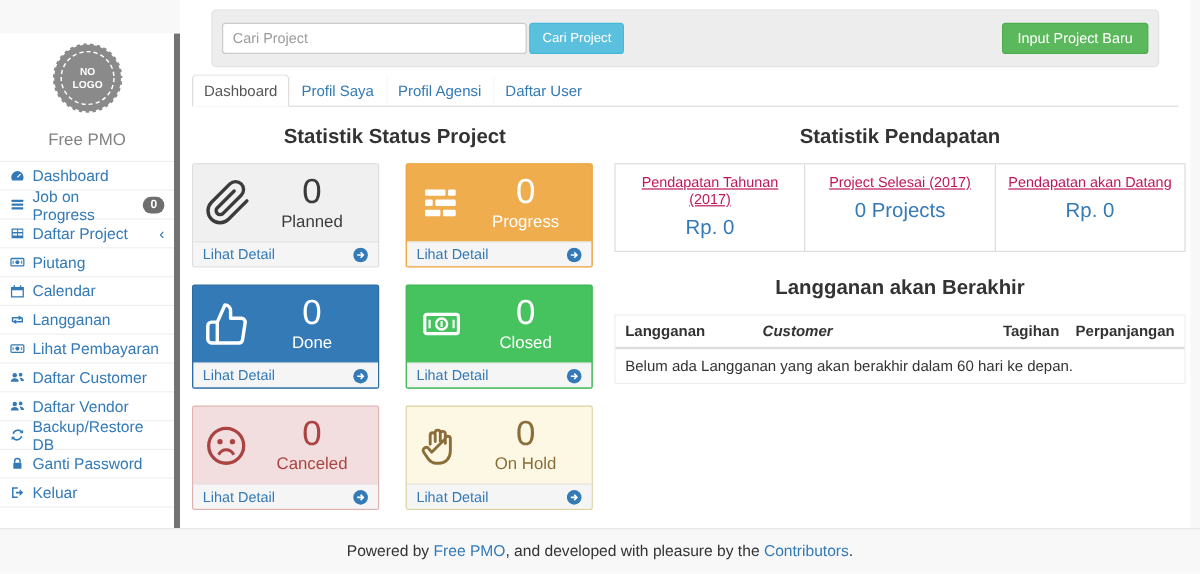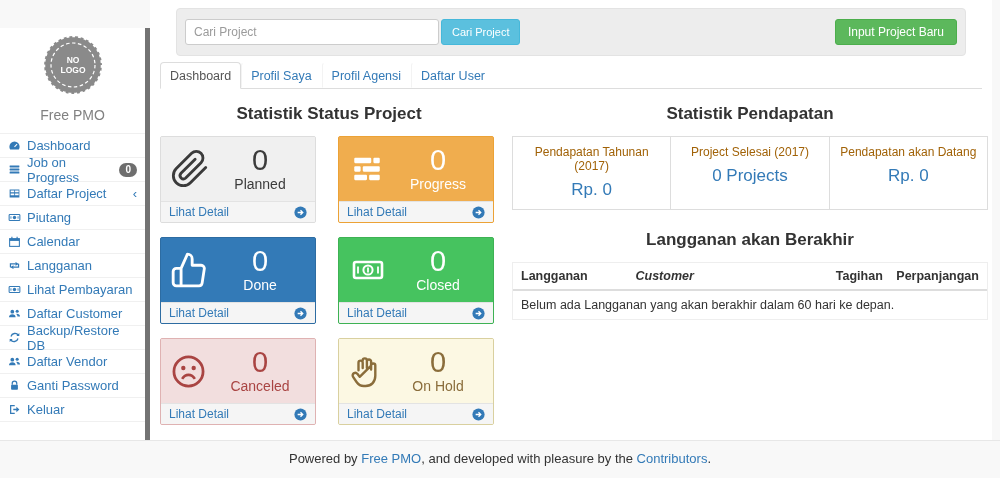--- a/index.html
+++ b/index.html
@@ -77,21 +77,21 @@
   .v-success { background:#46c35f; border-color:#3eb254; color:#fff; }
   .v-danger  { background:#f2dede; border-color:#dfb2b2; color:#a94442; }
   .v-hold    { background:#fcf8e3; border-color:#d9d09f; color:#8a6d3b; }
   .card .card-body { background:inherit; }
 
   
   .stat-table { display:flex; border:1px solid #ddd; }
   .stat-cell { flex:1; border-right:1px solid #ddd; text-align:center;
                padding:8px 4px 9px; }
   .stat-cell:last-child { border-right:none; }
-  .stat-label { font-size:12px; color:#a16207; margin-bottom:7px; }
+  .stat-label { font-size:12px; color:#be185d; margin-bottom:7px;text-decoration:underline; }
   .stat-value { font-size:17px; color:#337ab7; display:inline-block; }
 
   
   .subs-title { margin-top:20px; }
   .subs-table { border:1px solid #eee; font-size:12.5px; }
   .subs-head { display:flex; font-weight:bold; border-bottom:2px solid #ddd;
                padding:6px 8px; }
   .sc-0 { width:25%; } .sc-1 { width:41%;font-style:italic; }
   .sc-2 { width:13%; text-align:right; } .sc-3 { width:21%; text-align:right; }
   .subs-empty { padding:7px 8px; color:#333; }
@@ -178,35 +178,35 @@
       <svg width="13" height="13" viewBox="0 0 16 16" fill="currentColor">
         <circle cx="5.3" cy="5.8" r="2.3"></circle>
         <path d="M1.2 12.5c0-2.3 1.8-3.7 4.1-3.7s4.1 1.4 4.1 3.7z"></path>
         <circle cx="11.3" cy="5.2" r="1.9"></circle>
         <path d="M10.8 8.4c2.2 0 4 1.3 4 3.4h-3.2c0-1.4-.6-2.6-1.6-3.2z"></path>
       </svg>
       <span>Daftar Customer</span>
     </li>
     <li>
       <svg width="13" height="13" viewBox="0 0 16 16" fill="currentColor">
+        <circle cx="5.3" cy="5.8" r="2.3"></circle>
+        <path d="M1.2 12.5c0-2.3 1.8-3.7 4.1-3.7s4.1 1.4 4.1 3.7z"></path>
+        <circle cx="11.3" cy="5.2" r="1.9"></circle>
+        <path d="M10.8 8.4c2.2 0 4 1.3 4 3.4h-3.2c0-1.4-.6-2.6-1.6-3.2z"></path>
+      </svg>
+      <span>Daftar Vendor</span>
+    </li>
+    <li>
+      <svg width="13" height="13" viewBox="0 0 16 16" fill="currentColor">
         <path d="M12.8 5.4A5 5 0 0 0 3.7 6.8" fill="none" stroke="currentColor" stroke-width="1.6"></path>
         <path d="M13.9 2.6v3.6h-3.6z"></path>
         <path d="M3.2 10.6a5 5 0 0 0 9.1-1.4" fill="none" stroke="currentColor" stroke-width="1.6"></path>
         <path d="M2.1 13.4V9.8h3.6z"></path>
       </svg>
       <span>Backup/Restore DB</span>
-    </li>
-    <li>
-      <svg width="13" height="13" viewBox="0 0 16 16" fill="currentColor">
-        <circle cx="5.3" cy="5.8" r="2.3"></circle>
-        <path d="M1.2 12.5c0-2.3 1.8-3.7 4.1-3.7s4.1 1.4 4.1 3.7z"></path>
-        <circle cx="11.3" cy="5.2" r="1.9"></circle>
-        <path d="M10.8 8.4c2.2 0 4 1.3 4 3.4h-3.2c0-1.4-.6-2.6-1.6-3.2z"></path>
-      </svg>
-      <span>Daftar Vendor</span>
     </li>
     <li>
       <svg width="13" height="13" viewBox="0 0 16 16" fill="currentColor">
         <path d="M5.2 7V5.4a2.8 2.8 0 0 1 5.6 0V7" fill="none" stroke="currentColor" stroke-width="1.5"></path>
         <rect x="3.8" y="7" width="8.4" height="6.2" rx="1"></rect>
       </svg>
       <span>Ganti Password</span>
     </li>
     <li>
       <svg width="13" height="13" viewBox="0 0 16 16" fill="currentColor">

